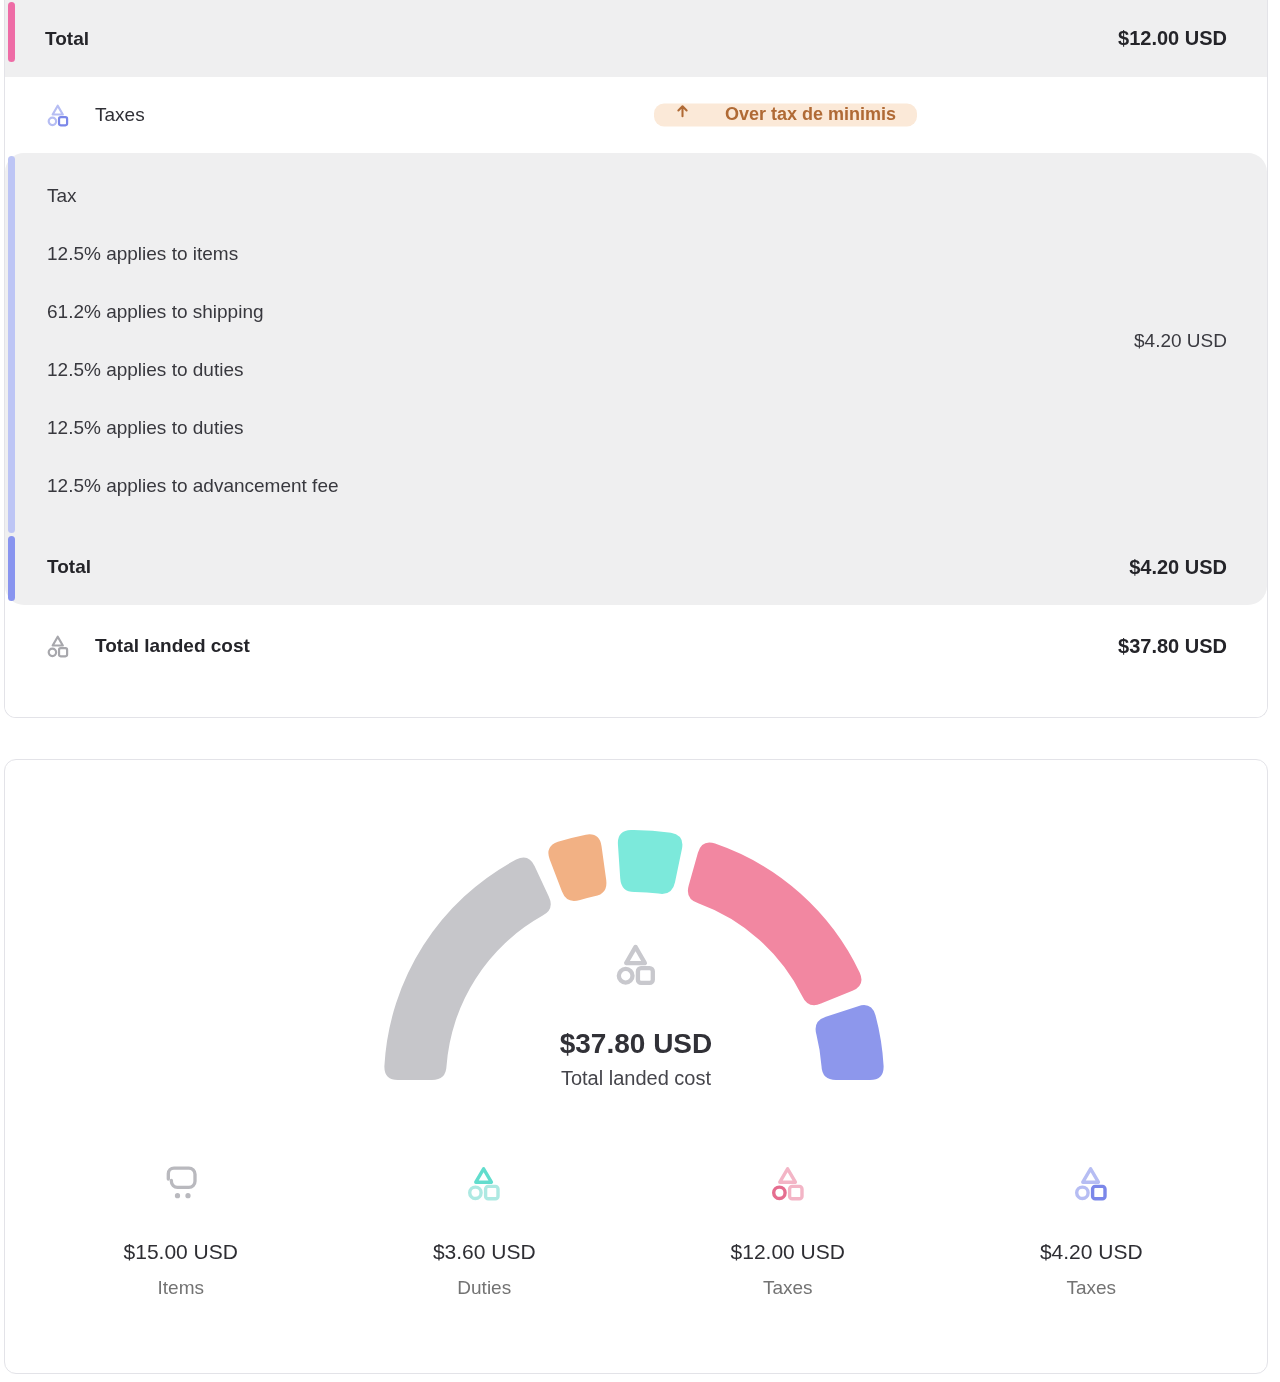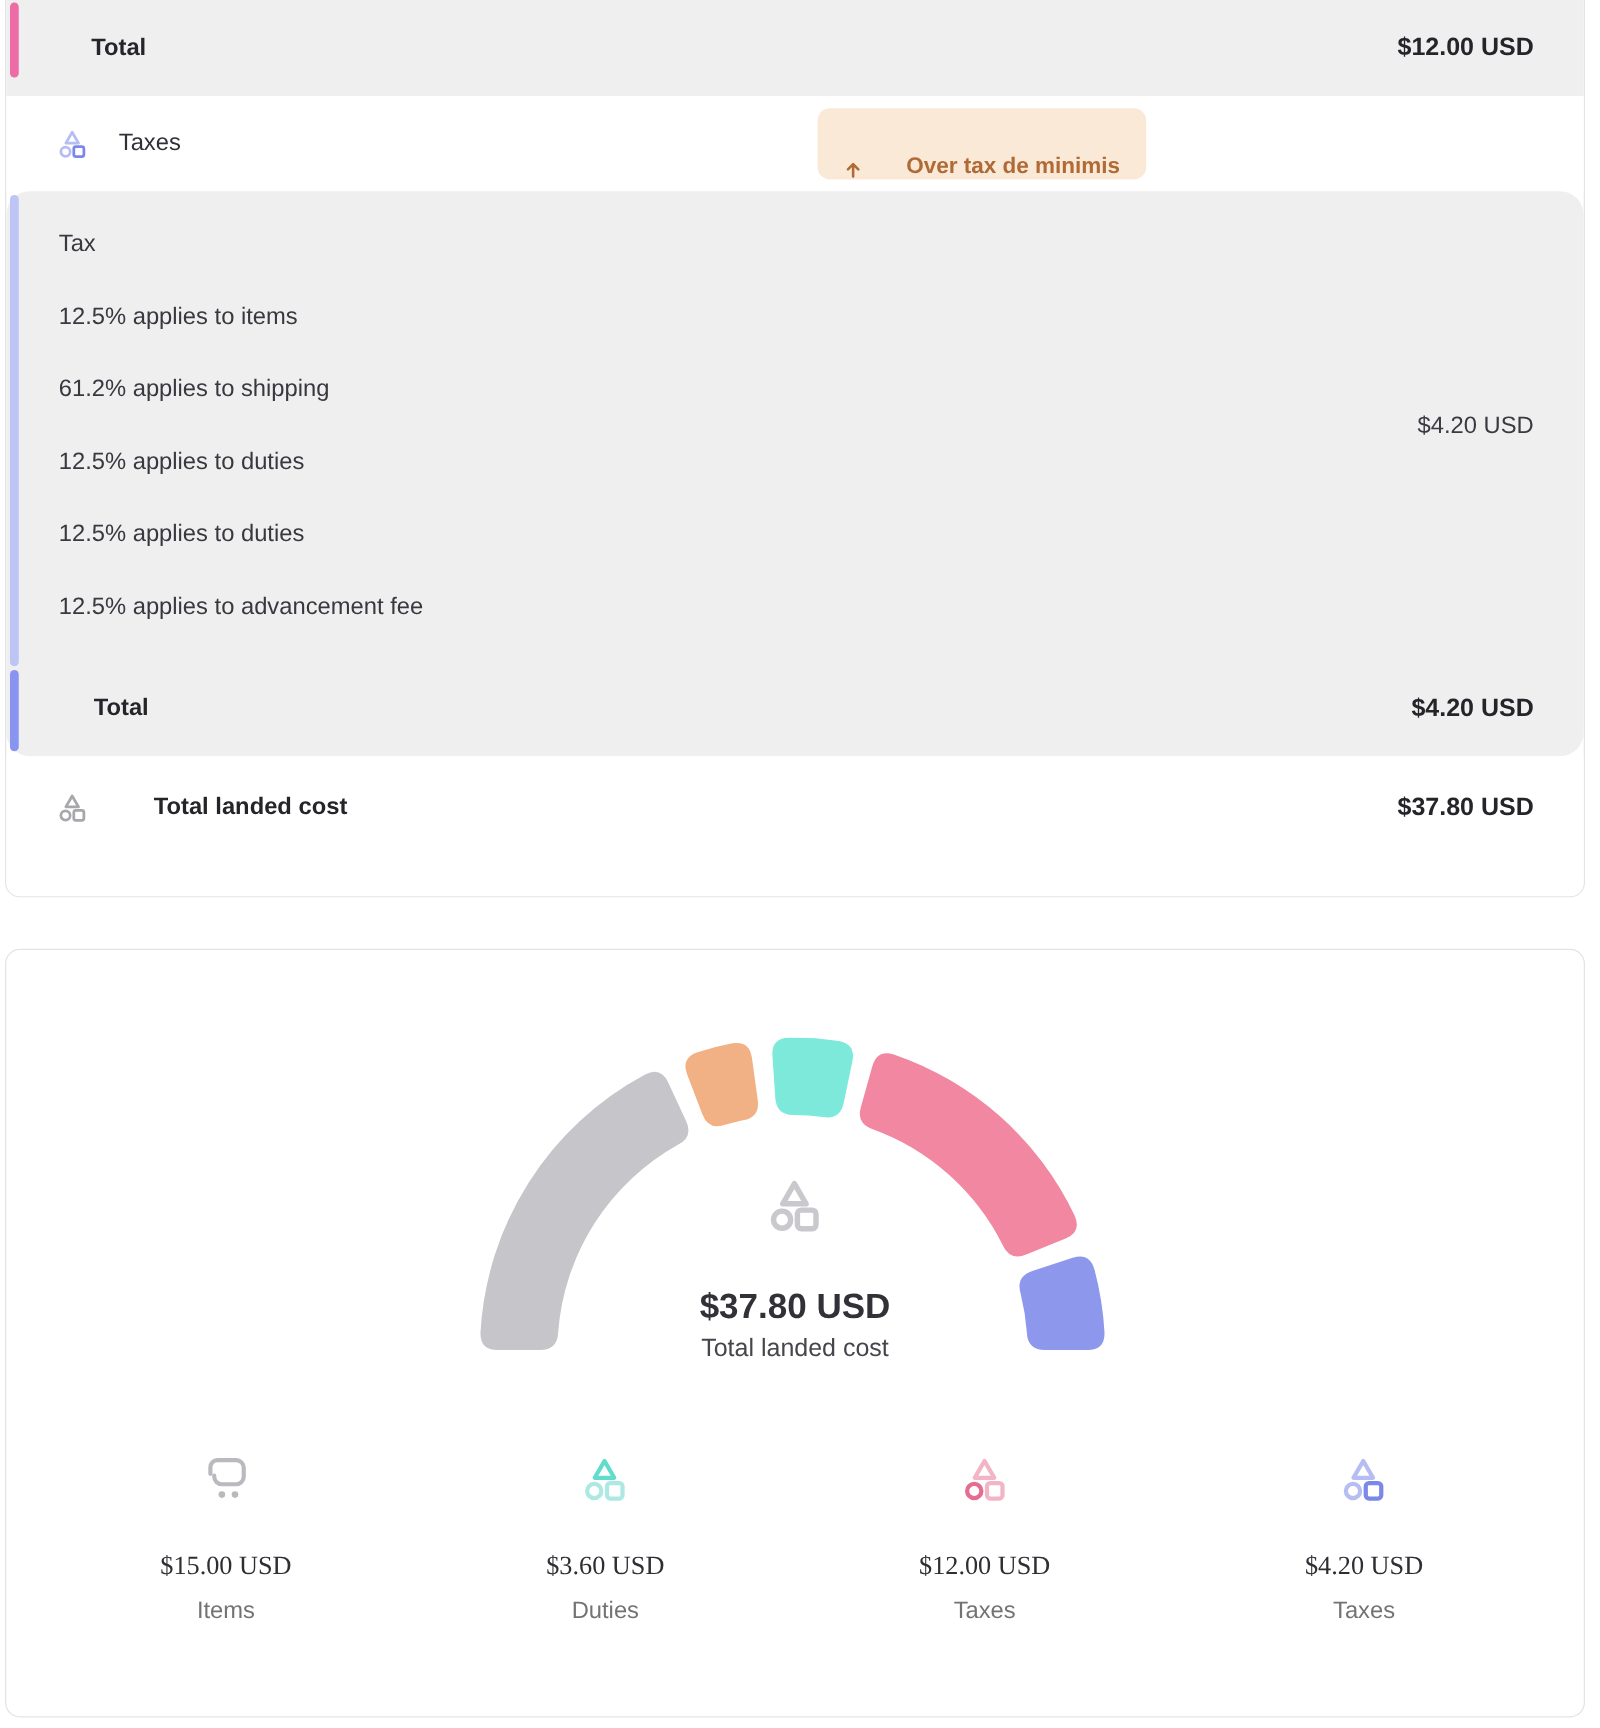--- a/index.html
+++ b/index.html
@@ -7,51 +7,51 @@
   .page{width:1280px;box-sizing:border-box;padding-bottom:8px;}
   .card{margin:0 12px 0 4px;background:#fff;border:1px solid #e3e3e8;border-radius:12px;overflow:hidden;position:relative;}
   .card-breakdown{border-top:none;border-radius:0 0 12px 12px;}
   .card-chart{margin-top:41px;height:613px;}
 
   
   .row{display:flex;align-items:center;padding:0 40px;position:relative;font-size:19px;}
   .row-fees-total{height:77px;background:#efeff0;}
   .row-taxes{height:76px;background:#ffffff;}
   .row-landed{height:112px;background:#ffffff;padding-bottom:30px;box-sizing:border-box;}
-  .bold{font-weight:700;color:#242429;margin-left:28px;}
+  .bold{font-weight:700;color:#242429;}
   .amt{margin-left:auto;font-size:20px;}
   .amt-regular{margin-left:auto;font-size:19px;color:#3a3a40;}
   .row .icon{margin-right:24px;line-height:0;}
   .accent{position:absolute;left:3px;width:7px;border-radius:4px;}
   .accent-fees{top:2px;height:60px;background:#ee6ca6;}
   .accent-tax-light{top:3px;height:377px;background:#bdc5f5;}
   .accent-tax-dark{top:383px;height:65px;background:#8894ef;}
 
-  .badge{position:absolute;left:649px;top:50%;transform:translateY(-50%);display:flex;align-items:flex-end;gap:11px;
-         height:57px;padding:0 21px;border-radius:10px;background:#fbe9d8;color:#b06a35;font-size:18px;font-weight:700;}
+  .badge{position:absolute;left:649px;top:50%;transform:translateY(-50%);display:flex;align-items:flex-start;gap:11px;
+         height:23px;padding:0 21px;border-radius:10px;background:#fbe9d8;color:#b06a35;font-size:18px;font-weight:700;}
   .badge .icon{line-height:0;}
 
   .section-gray{background:#efeff0;position:relative;border-radius:19px;}
   .detail-flex{display:flex;align-items:center;padding:14px 40px 0 42px;}
   .tax-lines{flex:1;}
   .tax-line{line-height:58px;font-size:19px;color:#38383e;}
   .subtotal-row{display:flex;align-items:center;height:76px;padding:14px 40px 0 42px;font-size:19px;}
 
   
   .gauge-wrap{position:relative;margin-top:70px;height:330px;}
   .gauge-wrap svg.gauge{display:block;width:100%;height:330px;}
   .gauge-center{position:absolute;left:0;right:0;top:110px;text-align:center;pointer-events:none;}
   .gauge-center .icon{display:inline-block;line-height:0;}
   .g-amt{margin-top:36px;font-size:28px;font-weight:600;color:#313137;}
   .g-lbl{margin-top:7px;font-size:20px;color:#45454b;}
 
   .legend{display:flex;padding:0 24px;margin-top:2px;}
   .legend-item{flex:1;text-align:center;}
   .legend-icon{display:flex;justify-content:center;align-items:center;height:42px;line-height:0;}
-  .legend-amt{margin-top:36px;font-size:21px;color:#2e2e33;font-family:Liberation Serif, serif;}
+  .legend-amt{margin-top:36px;font-size:21px;color:#2e2e33;}
   .legend-lbl{margin-top:13px;font-size:19px;color:#737373;}
 </style>
 </head>
 <body>
 
 <div class="page">
 
   <section class="card card-breakdown">
 
     <div class="row row-fees-total">

